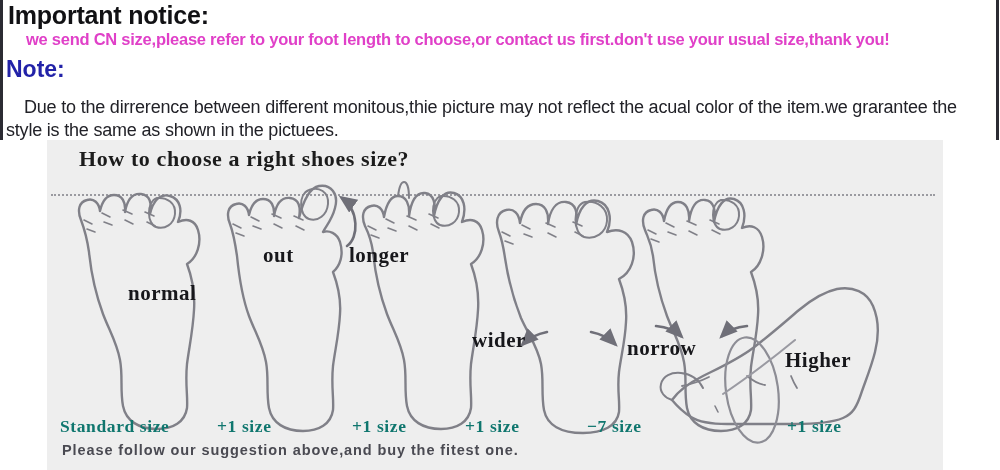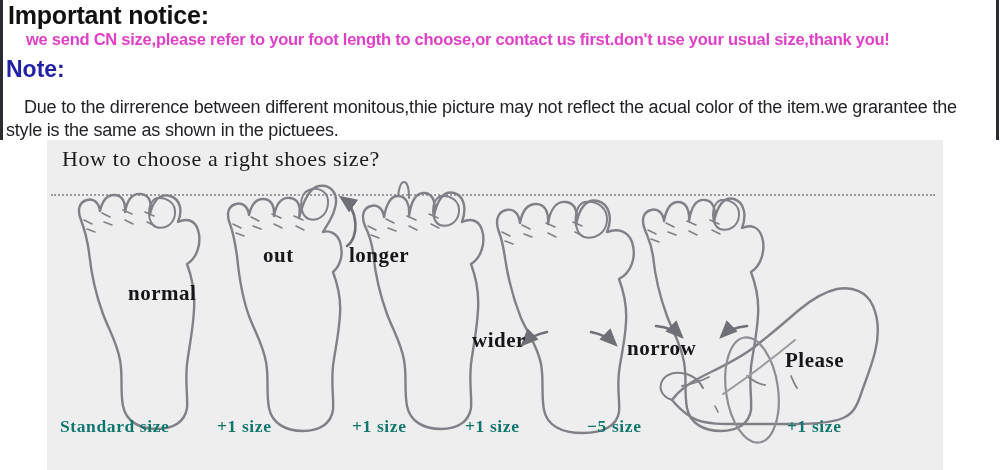--- a/index.html
+++ b/index.html
@@ -81,25 +81,25 @@
     position: absolute;
     left: 47px;
     top: 140px;
     width: 896px;
     height: 330px;
     background: #eeeeee;
     overflow: hidden;
   }
   .diagram-title {
     position: absolute;
-    left: 15px;
+    left: 32px;
     top: 6px;
     font-family: "Liberation Serif", serif;
     font-size: 22px;
-    font-weight: normal;
+    font-weight: bold;
     color: #1c1c1c;
     letter-spacing: 0.6px;
     white-space: nowrap;
   }
   .dashline {
     position: absolute;
     left: 4px;
     top: 54px;
     width: 884px;
     height: 0px;
@@ -298,24 +298,25 @@
         </g>
 
       </g>
     </svg>
 
     <div class="foot-label" style="left:81px; top:141px;">normal</div>
     <div class="foot-label" style="left:216px; top:103px;">out</div>
     <div class="foot-label" style="left:302px; top:103px;text-align:center;">longer</div>
     <div class="foot-label" style="left:425px; top:188px;">wider</div>
     <div class="foot-label" style="left:580px; top:196px;">norrow</div>
-    <div class="foot-label" style="left:738px; top:208px;">Please</div>
+    <div class="foot-label" style="left:738px; top:208px;">Higher</div>
 
     <div class="size-label" style="left:13px;">Standard size</div>
     <div class="size-label" style="left:170px;">+1 size</div>
     <div class="size-label" style="left:305px;">+1 size</div>
     <div class="size-label" style="left:418px;">+1 size</div>
-    <div class="size-label" style="left:540px;">−5 size</div>
+    <div class="size-label" style="left:540px;">−7 size</div>
     <div class="size-label" style="left:740px;">+1 size</div>
 
+    <div class="footer-note">Please follow our suggestion above,and buy the fitest one.</div>
   </div>
 
 </div>
 
 </body></html>

